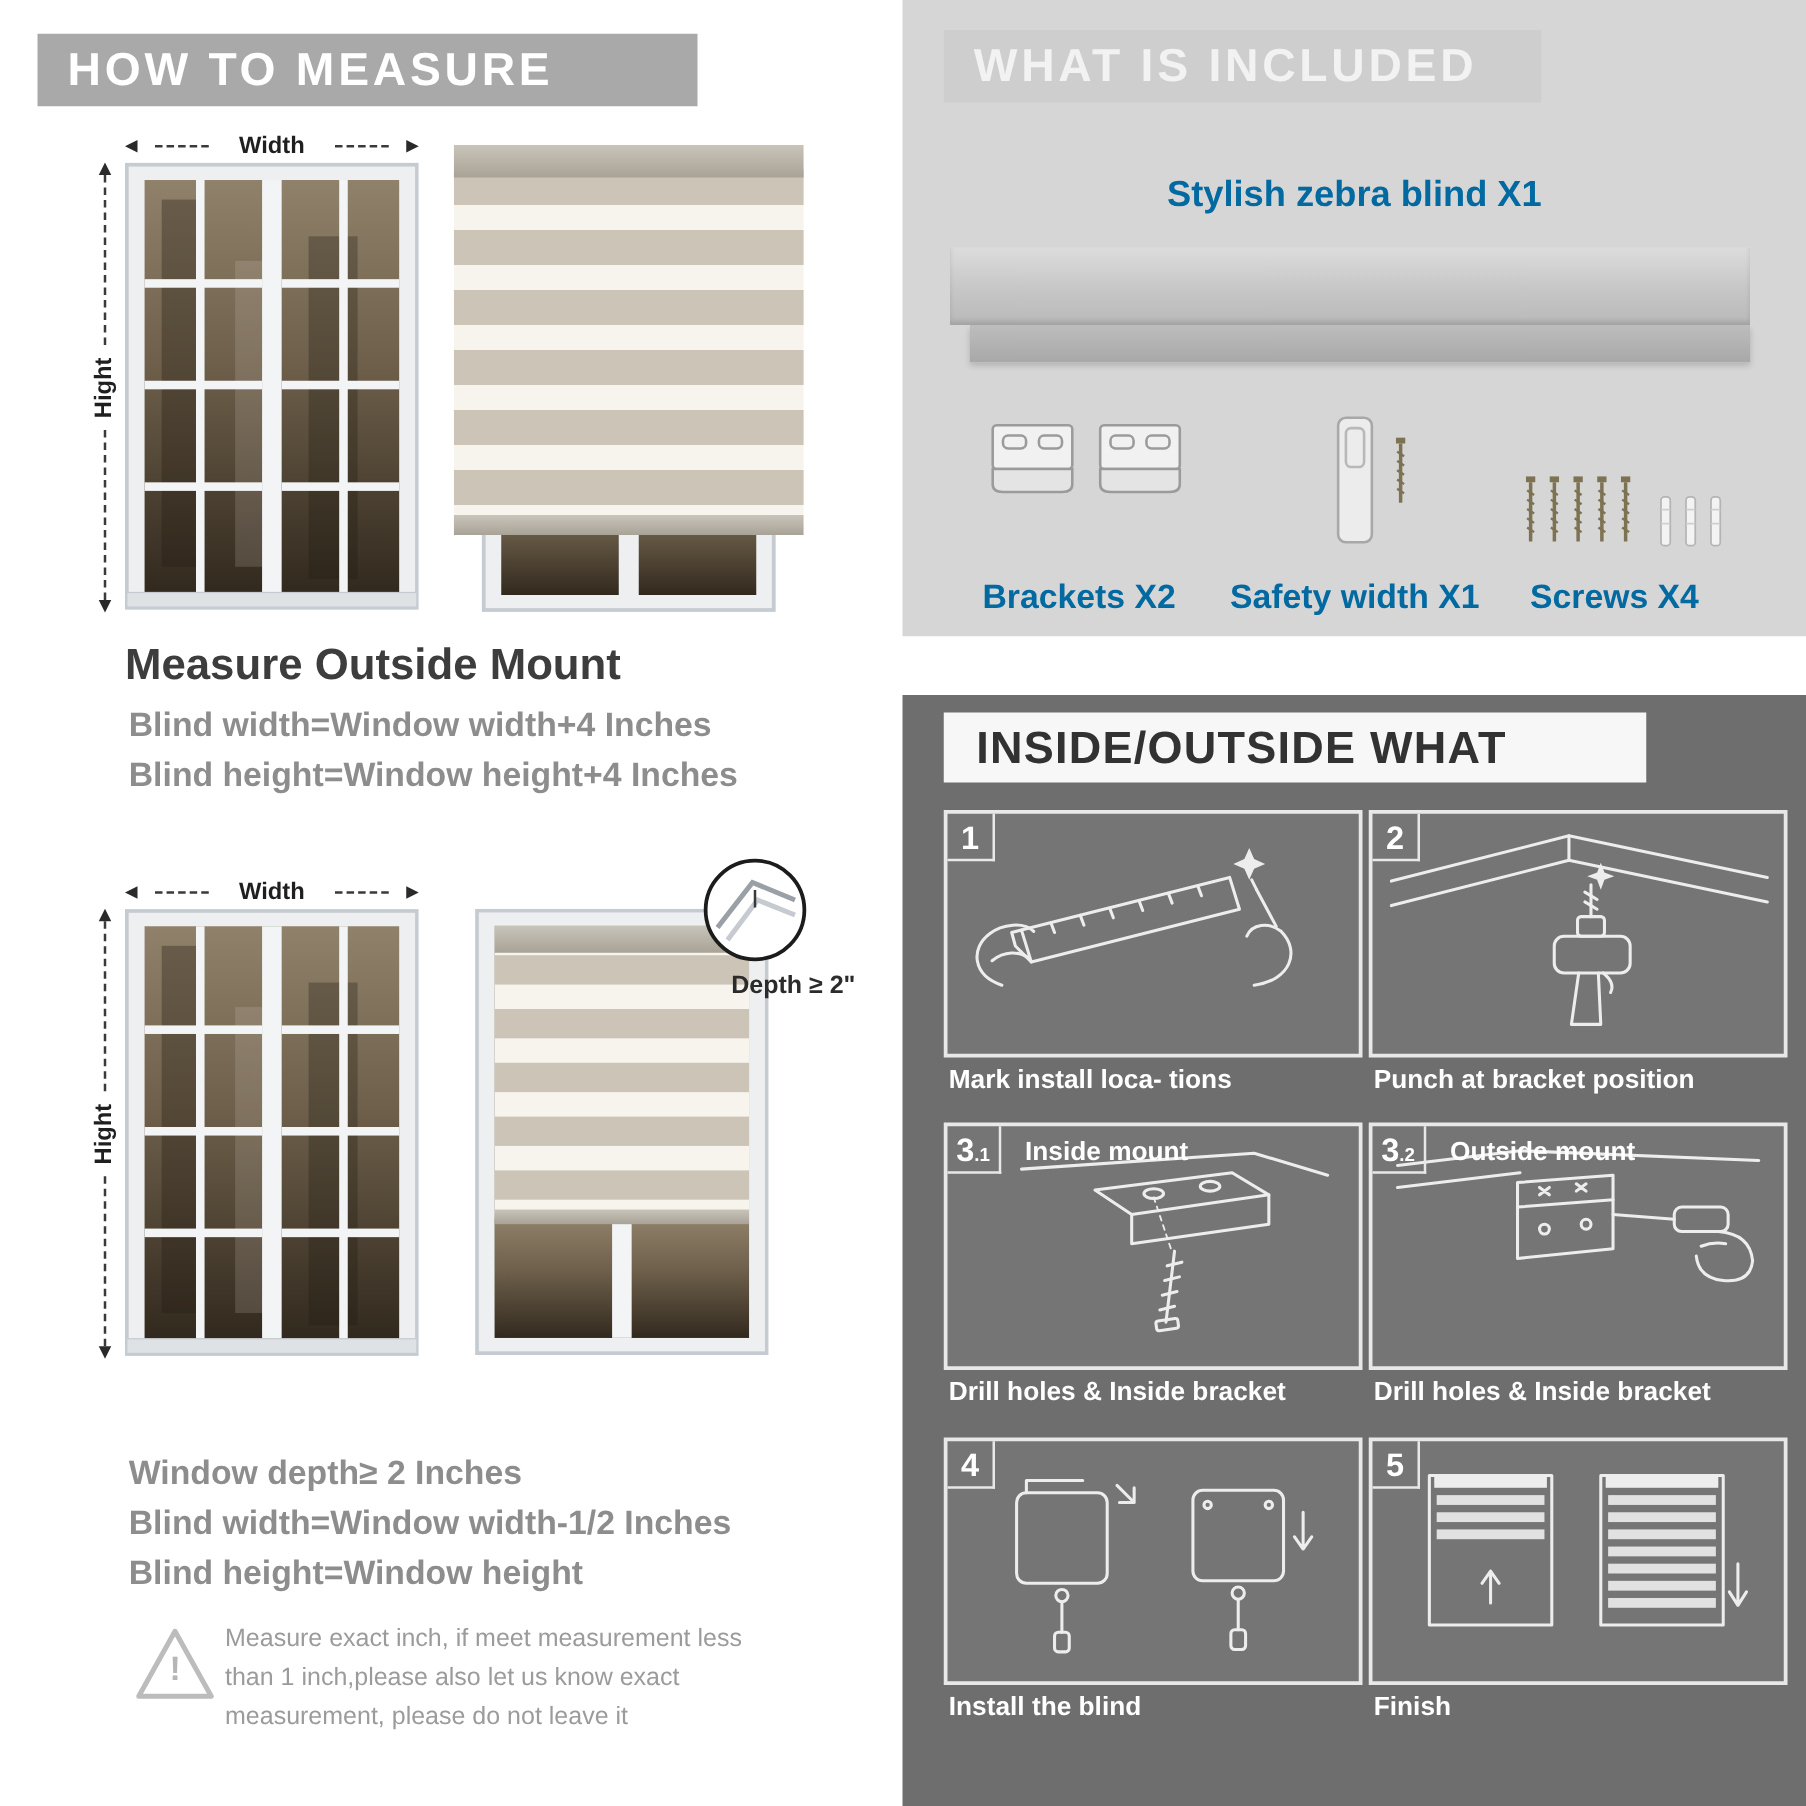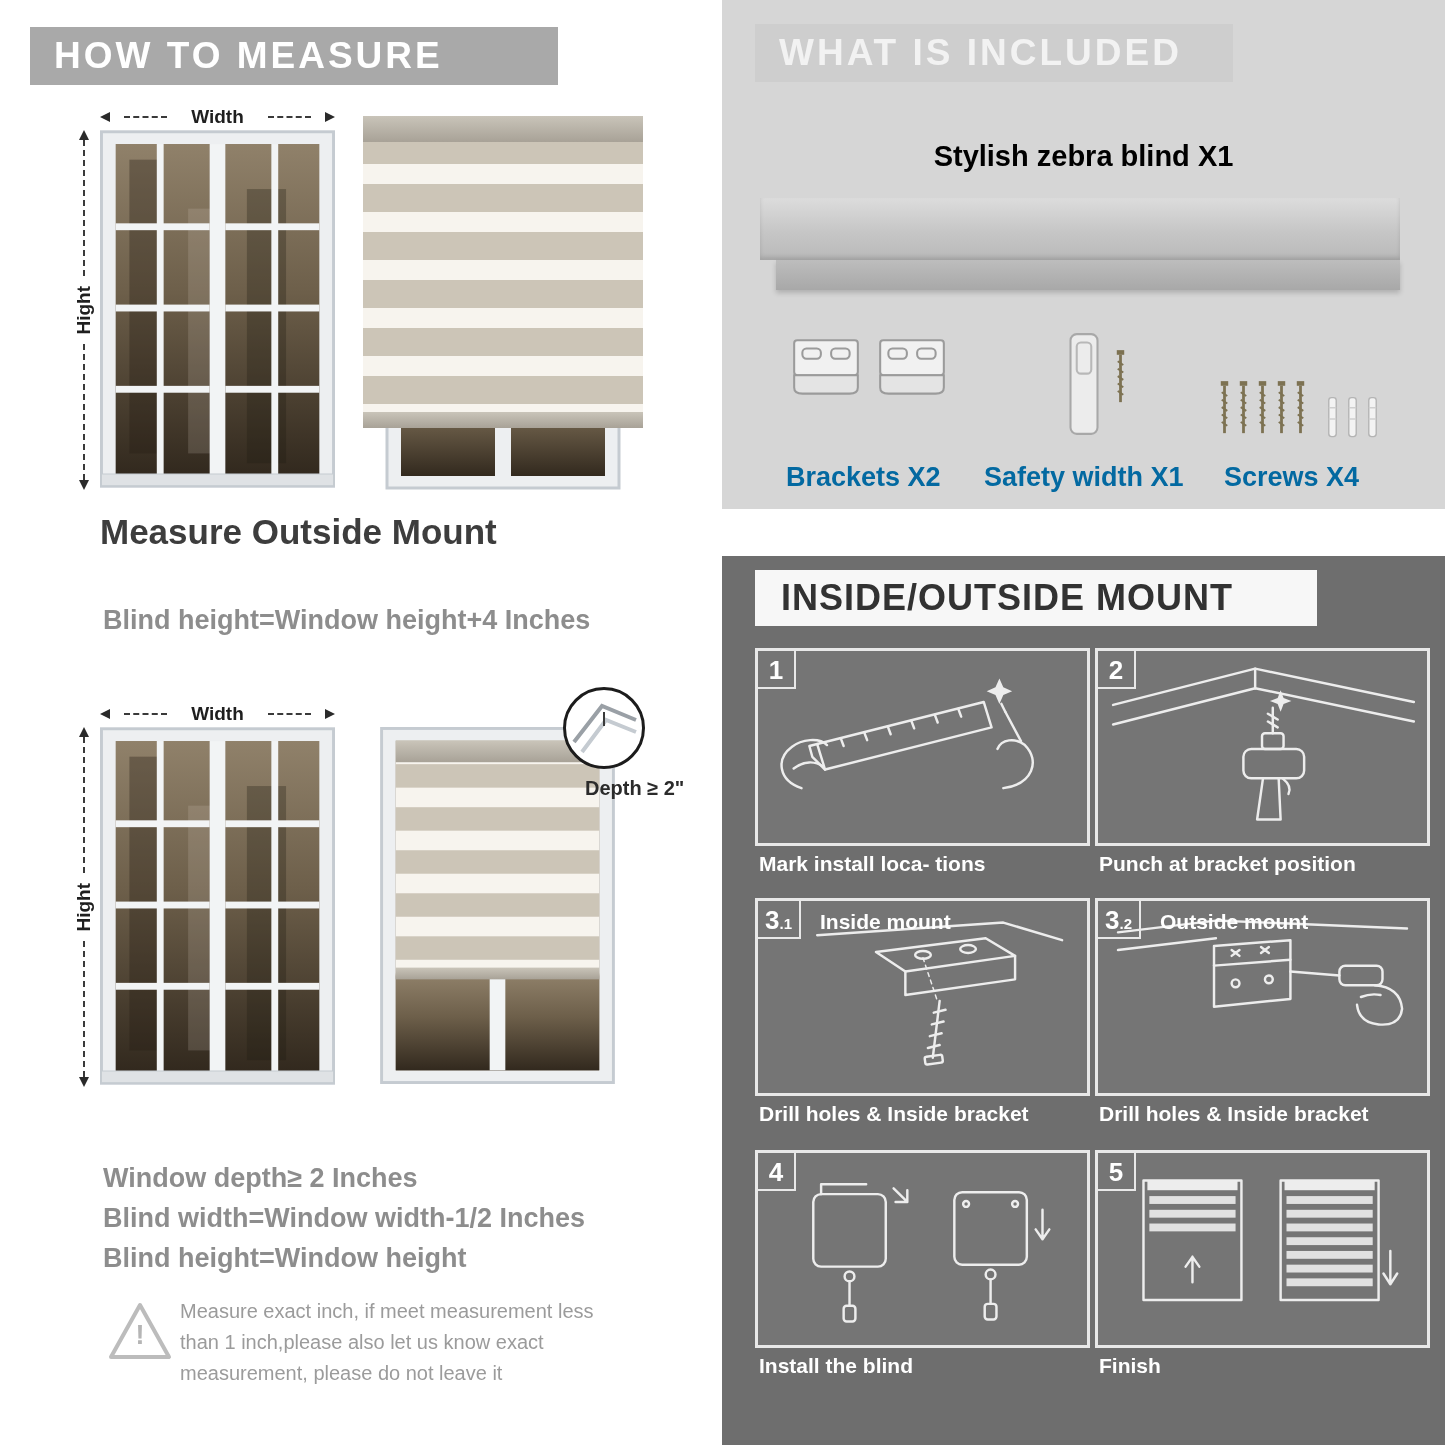--- a/index.html
+++ b/index.html
@@ -38,21 +38,21 @@
     color:#b5b5b5; font-size:27px; font-weight:bold; }
   .note-text { position:absolute; width:450px; font-size:20px; line-height:1.55;
     color:#9b9b9b; }
 
   
   .included { position:absolute; left:722px; top:0; width:723px; height:509px; background:#d6d6d6; }
   .included-banner { position:absolute; left:33px; top:24px; width:478px; height:58px;
     background:#cecece; color:#f2f2f2; display:flex; align-items:center;
     font-size:37px; font-weight:bold; letter-spacing:3px; padding-left:24px; }
   .product-title { position:absolute; left:0; right:0; top:140px; text-align:center;
-    font-size:29px; font-weight:bold; color:#000000; }
+    font-size:29px; font-weight:bold; color:#0369a1; }
   .headrail-main { position:absolute; left:38px; top:198px; width:640px; height:62px;
     background:linear-gradient(180deg,#dcdcdc 0%,#c6c6c6 55%,#b9b9b9 100%);
     box-shadow:inset 0 -3px 4px rgba(0,0,0,.12); }
   .headrail-lip { position:absolute; left:54px; top:260px; width:624px; height:30px;
     background:linear-gradient(180deg,#bdbdbd,#a8a8a8); box-shadow:0 3px 5px rgba(0,0,0,.18); }
   .included-label { position:absolute; top:462px; font-size:27px; font-weight:bold; color:#0369a1; white-space:nowrap; }
 
   
   .mount { position:absolute; left:722px; top:556px; width:723px; height:889px; background:#6e6e6e; }
   .mount-banner { position:absolute; left:33px; top:14px; width:562px; height:56px;
@@ -135,20 +135,21 @@
       <rect x="0" y="116" width="280" height="28" fill="#ccc5b7"></rect>
       <rect x="0" y="164" width="280" height="28" fill="#ccc5b7"></rect>
       <rect x="0" y="212" width="280" height="28" fill="#ccc5b7"></rect>
       <rect x="0" y="260" width="280" height="28" fill="#ccc5b7"></rect>
       <rect x="0" y="0" width="280" height="26" fill="url(#rail)"></rect>
       <rect x="0" y="296" width="280" height="16" fill="url(#rail)"></rect>
     </svg>
   </div>
 
   <div class="h-measure" style="left:100px;top:512px">Measure Outside Mount</div>
+  <div class="formula" style="left:103px;top:565px">Blind width=Window width+4 Inches</div>
   <div class="formula" style="left:103px;top:605px">Blind height=Window height+4 Inches</div>
 
   <div class="fig-wrap" style="left:75px;top:695px;width:600px;height:405px">
     <div class="harrow" style="left:25px;top:10px;width:235px">
       <span class="tri tri-l"></span>
       <span class="line"></span>
       <span class="lbl">Width</span>
       <span class="line"></span>
       <span class="tri tri-r"></span>
     </div>
@@ -281,21 +282,21 @@
         <path d="M3 14 L11 14 M3 26 L11 26" stroke="#cfcfcf" stroke-width="1.5"></path>
       </svg>
 
     <div class="included-label" style="left:64px">Brackets X2</div>
     <div class="included-label" style="left:262px">Safety width X1</div>
     <div class="included-label" style="left:502px">Screws X4</div>
   </div>
 
   <div class="mount">
     <div class="mount-banner">
-      <span>INSIDE/OUTSIDE MOUNT</span>
+      <span>INSIDE/OUTSIDE WHAT</span>
     </div>
 
     <div class="panel" style="left:33px;top:92px">
       <svg class="pill" viewBox="0 0 335 196">
         <g stroke="#ededed" fill="none" stroke-width="2.5" stroke-linecap="round" stroke-linejoin="round">
           <polygon points="60,95 230,52 238,78 68,121"></polygon>
           <polyline points="60,95 52,97 55,108 68,121"></polyline>
           <line x1="84" y1="89" x2="87" y2="97"></line>
             <line x1="108" y1="83" x2="111" y2="91"></line>
           <line x1="132" y1="77" x2="135" y2="85"></line>

